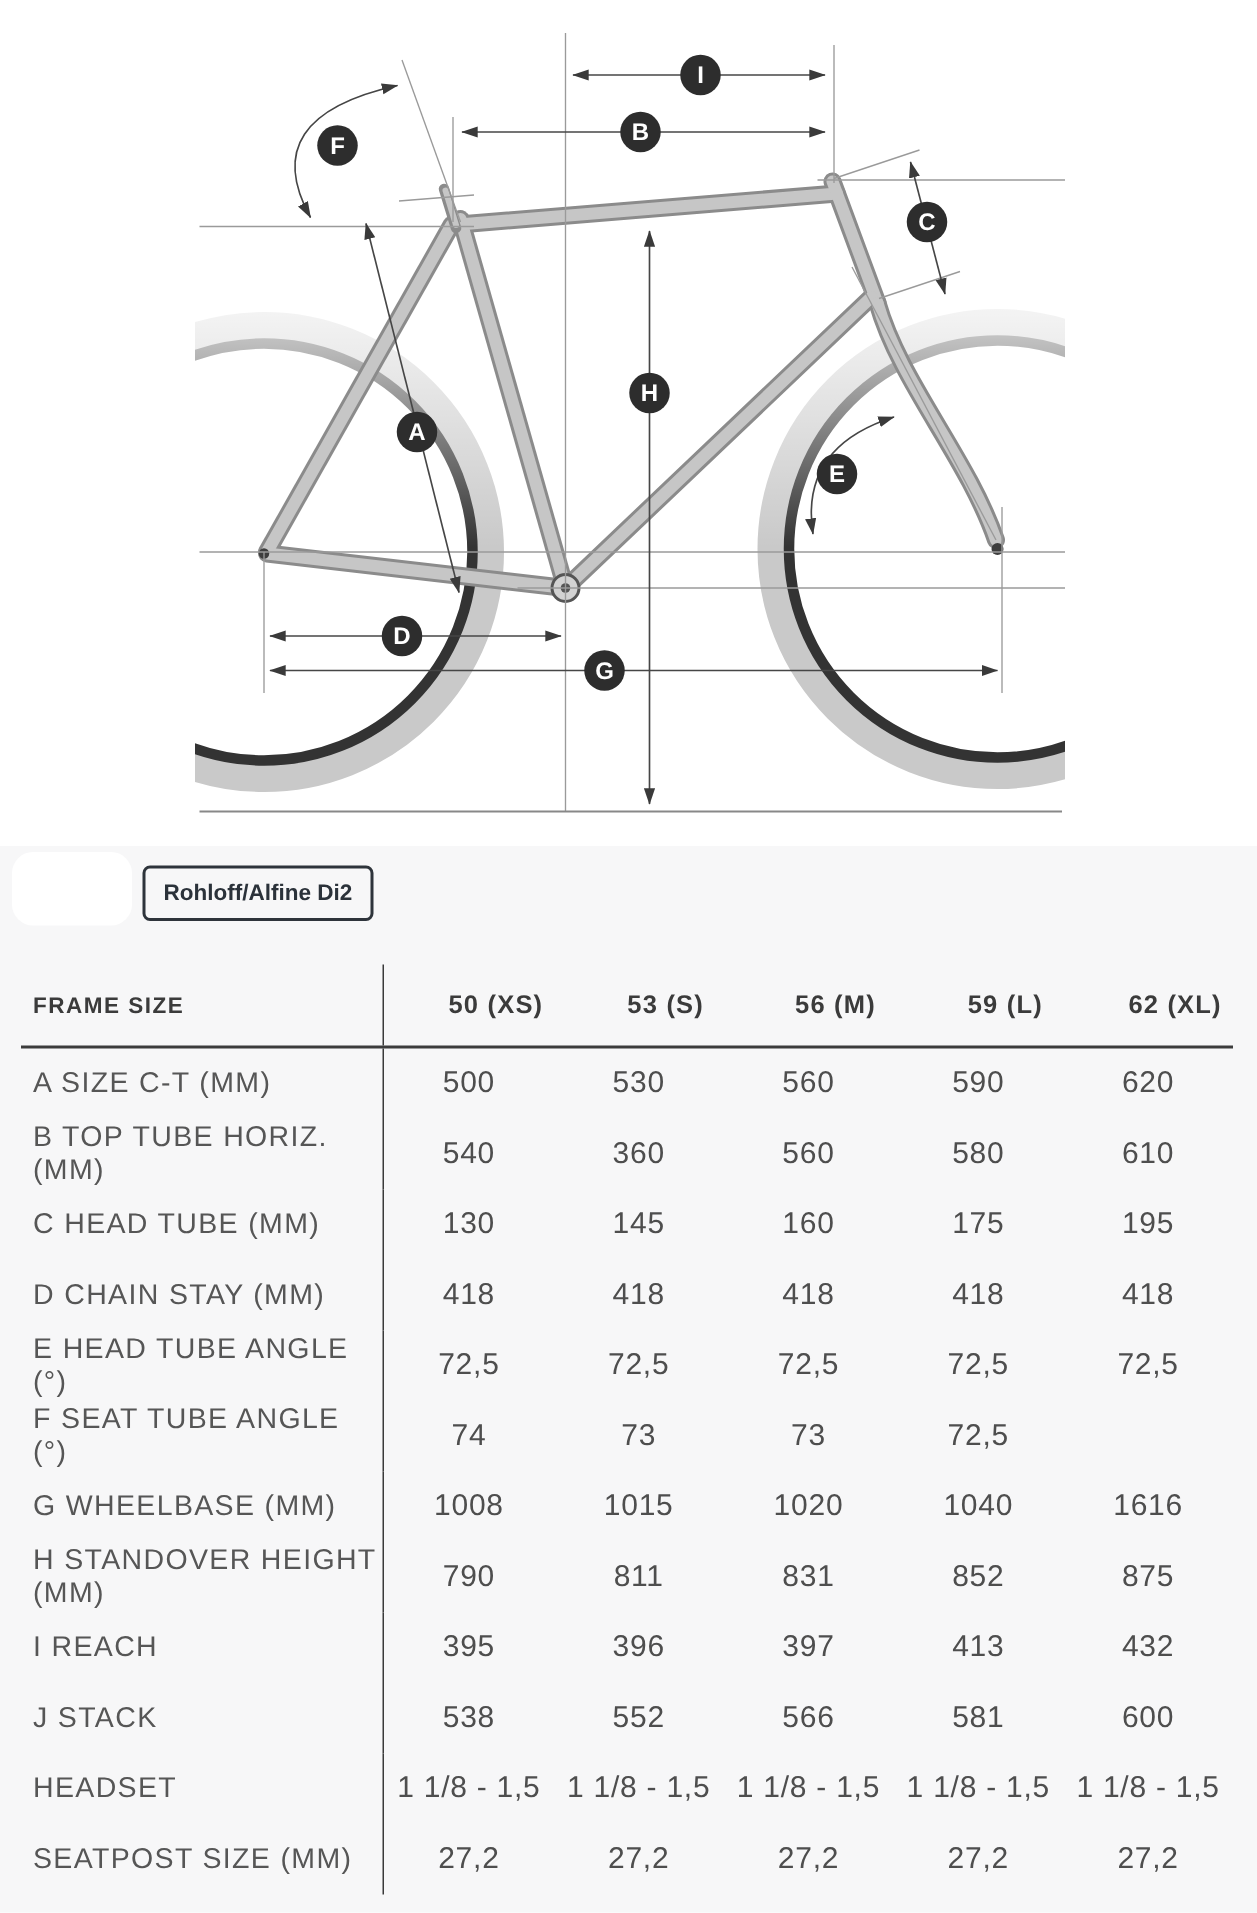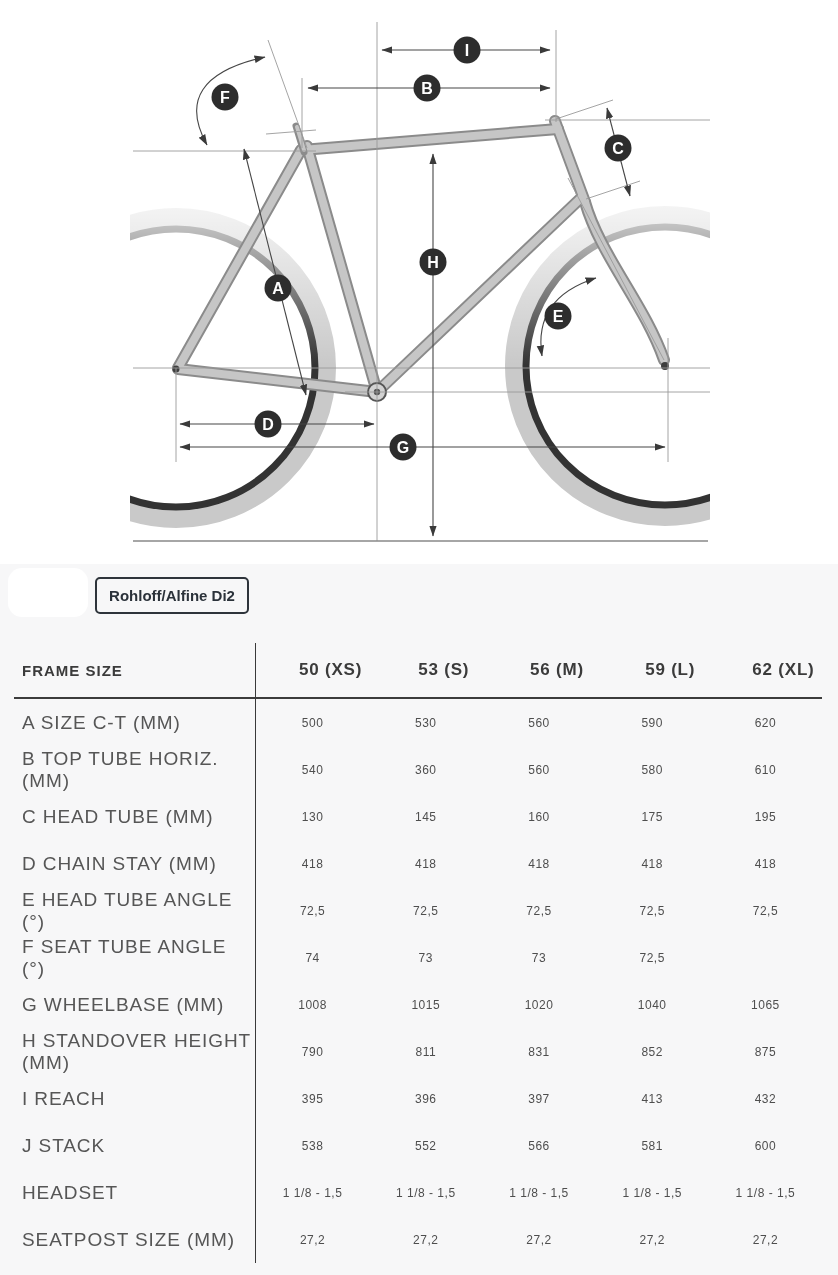--- a/index.html
+++ b/index.html
@@ -23,21 +23,21 @@
   
   .spec-table { position:absolute; left:14px; top:79px; width:808px; }
   .t-row { display:grid; grid-template-columns:242px 1fr 1fr 1fr 1fr 1fr; align-items:stretch; height:47px; }
   .t-row.head { height:54px; border-bottom:2px solid #3c3c3c;gap:36px; }
   .cell { display:flex; align-items:center; }
   .cell.first { border-right:1px solid #3a3a3a; padding-left:8px; }
   .cell.val { justify-content:center; }
   .head .cell.first { font-weight:700; font-size:15px; color:#3b3b3b; letter-spacing:1px; }
   .head .cell.val { font-weight:700; font-size:17px; color:#3b3b3b; letter-spacing:0.8px; }
   .t-row .label-text { font-size:19px; color:#565656; letter-spacing:0.9px; }
-  .t-row .val-text { font-size:12px; color:#4e4e4e; letter-spacing:0.5px; }
+  .t-row .val-text { font-size:20px; color:#4e4e4e; letter-spacing:0.5px; }
 </style>
 </head>
 <body>
 
 <div class="diagram-wrap">
   <svg class="diagram-svg" width="580" height="545" viewBox="130 8 580 545">
     <defs>
       <marker id="arw" viewBox="0 0 10 10" refX="9.5" refY="5" markerWidth="10" markerHeight="10" orient="auto-start-reverse">
         <path d="M0,1.6 L10,5 L0,8.4 z" fill="#3a3a3a"></path>
       </marker>
@@ -281,21 +281,21 @@
           <div class="cell val">
             <span class="val-text">1015</span>
           </div>
           <div class="cell val">
             <span class="val-text">1020</span>
           </div>
           <div class="cell val">
             <span class="val-text">1040</span>
           </div>
           <div class="cell val">
-            <span class="val-text">1065</span>
+            <span class="val-text">1616</span>
           </div>
         </div>
         <div class="t-row">
           <div class="cell first">
             <span class="label-text">H STANDOVER HEIGHT (MM)</span>
           </div>
           <div class="cell val">
             <span class="val-text">790</span>
           </div>
           <div class="cell val">

